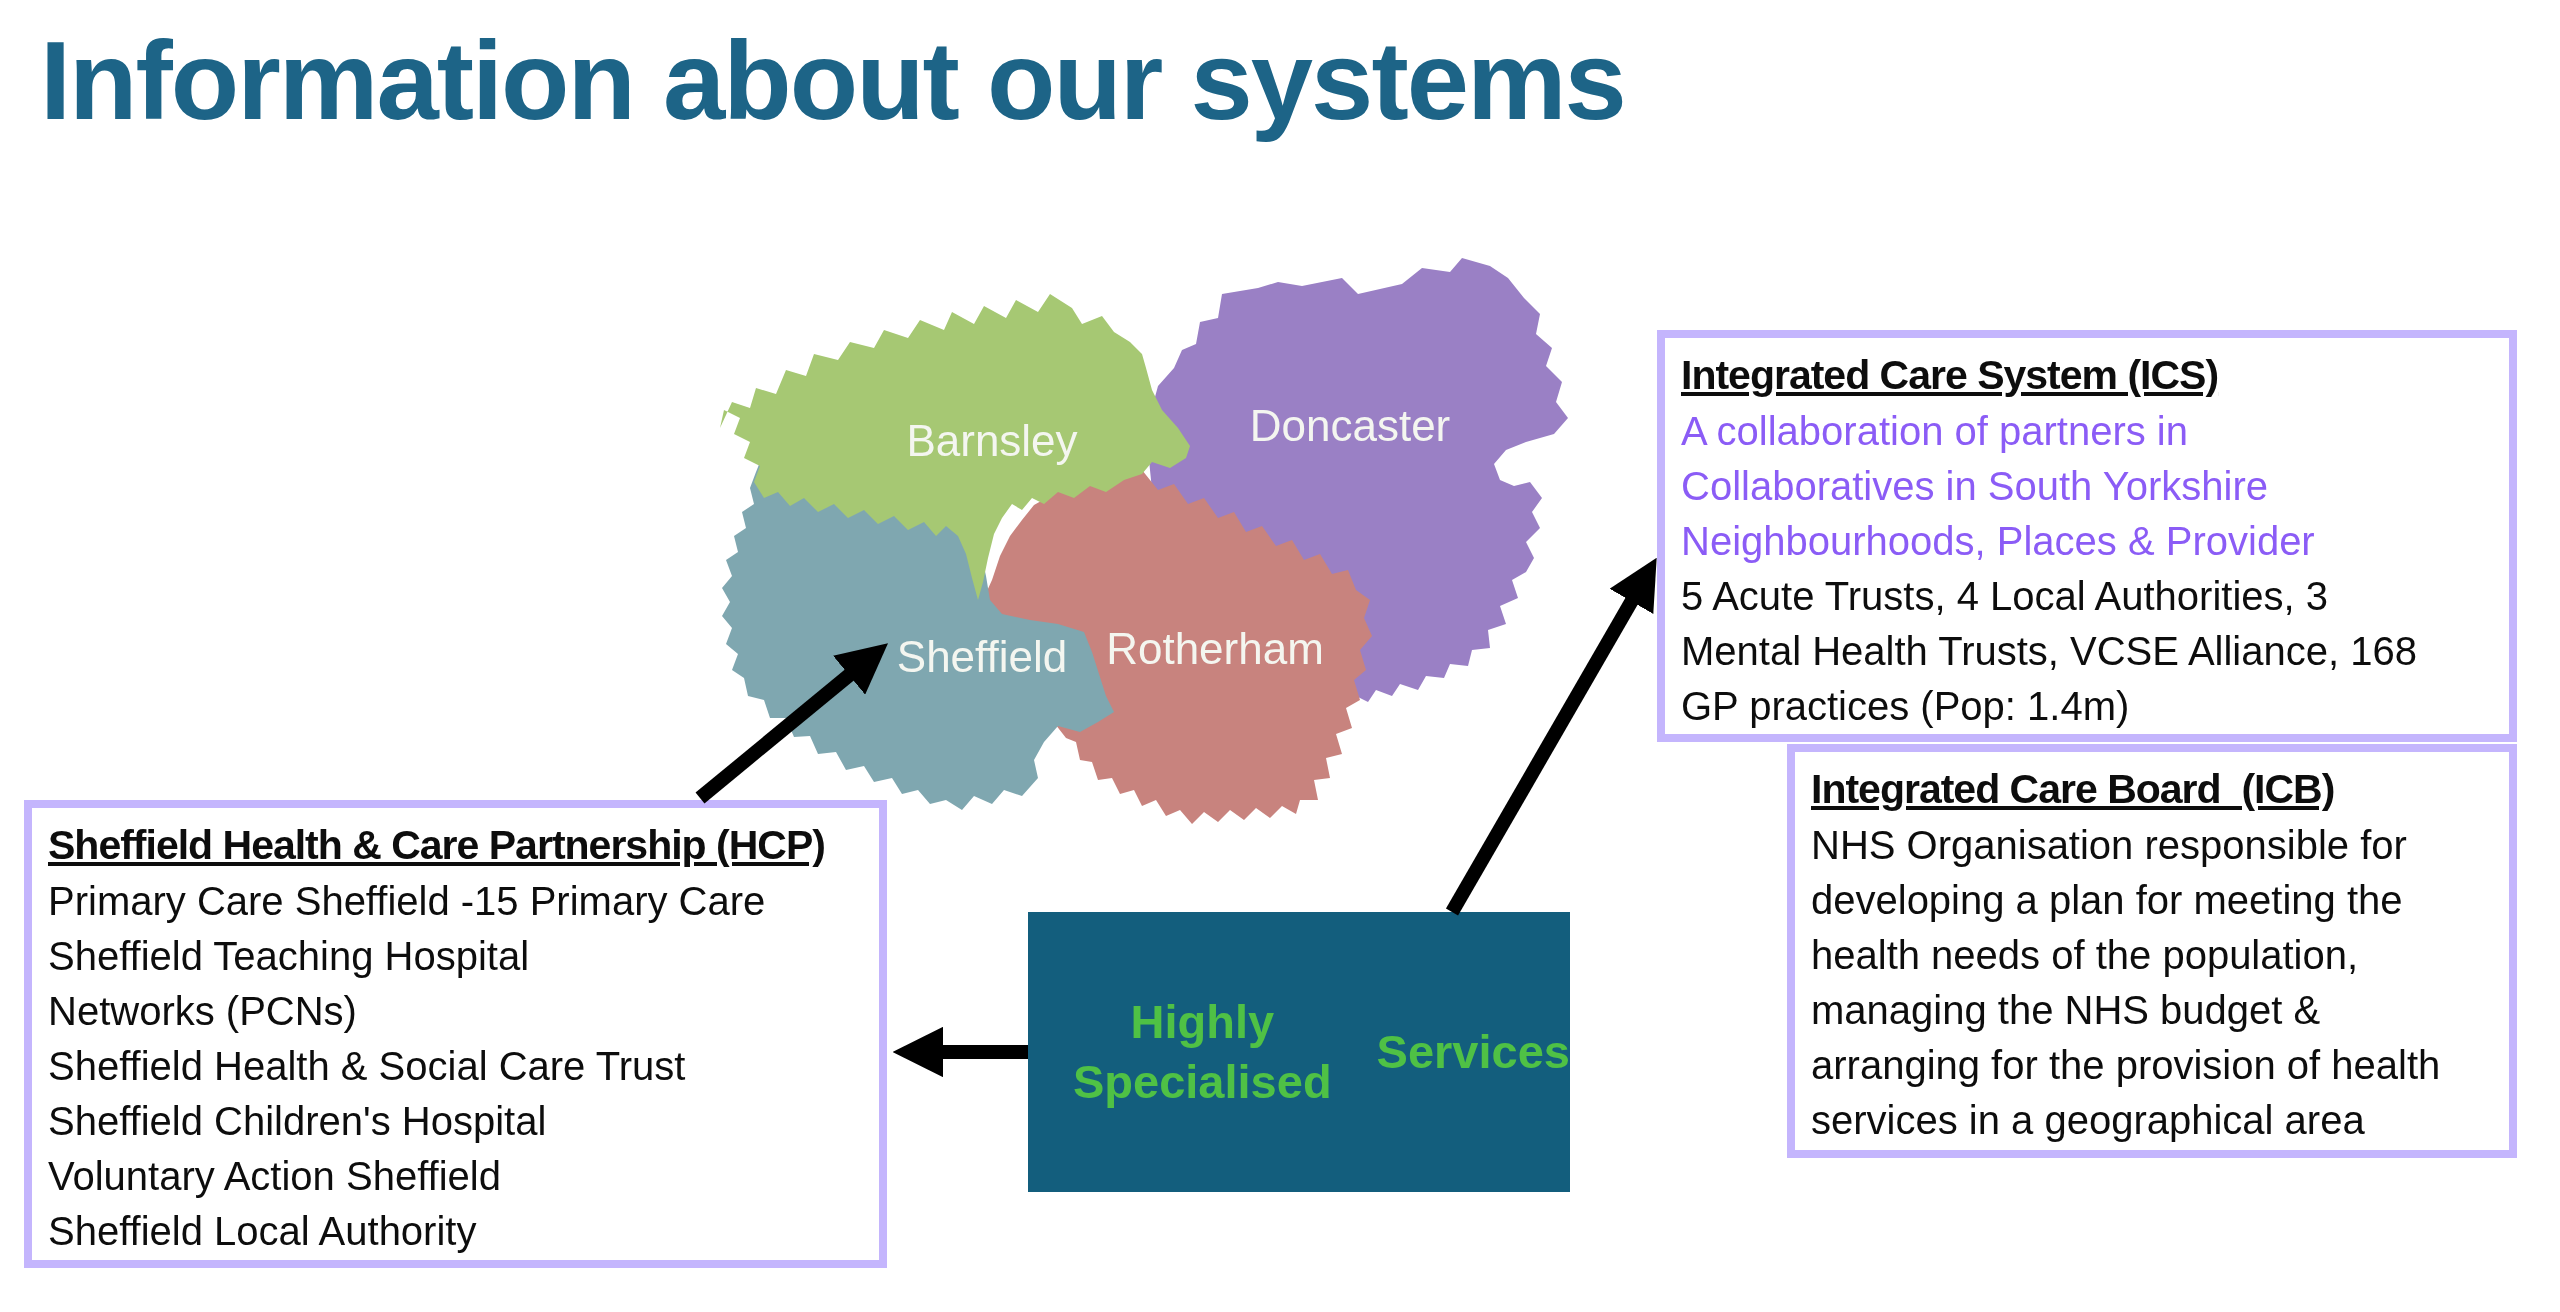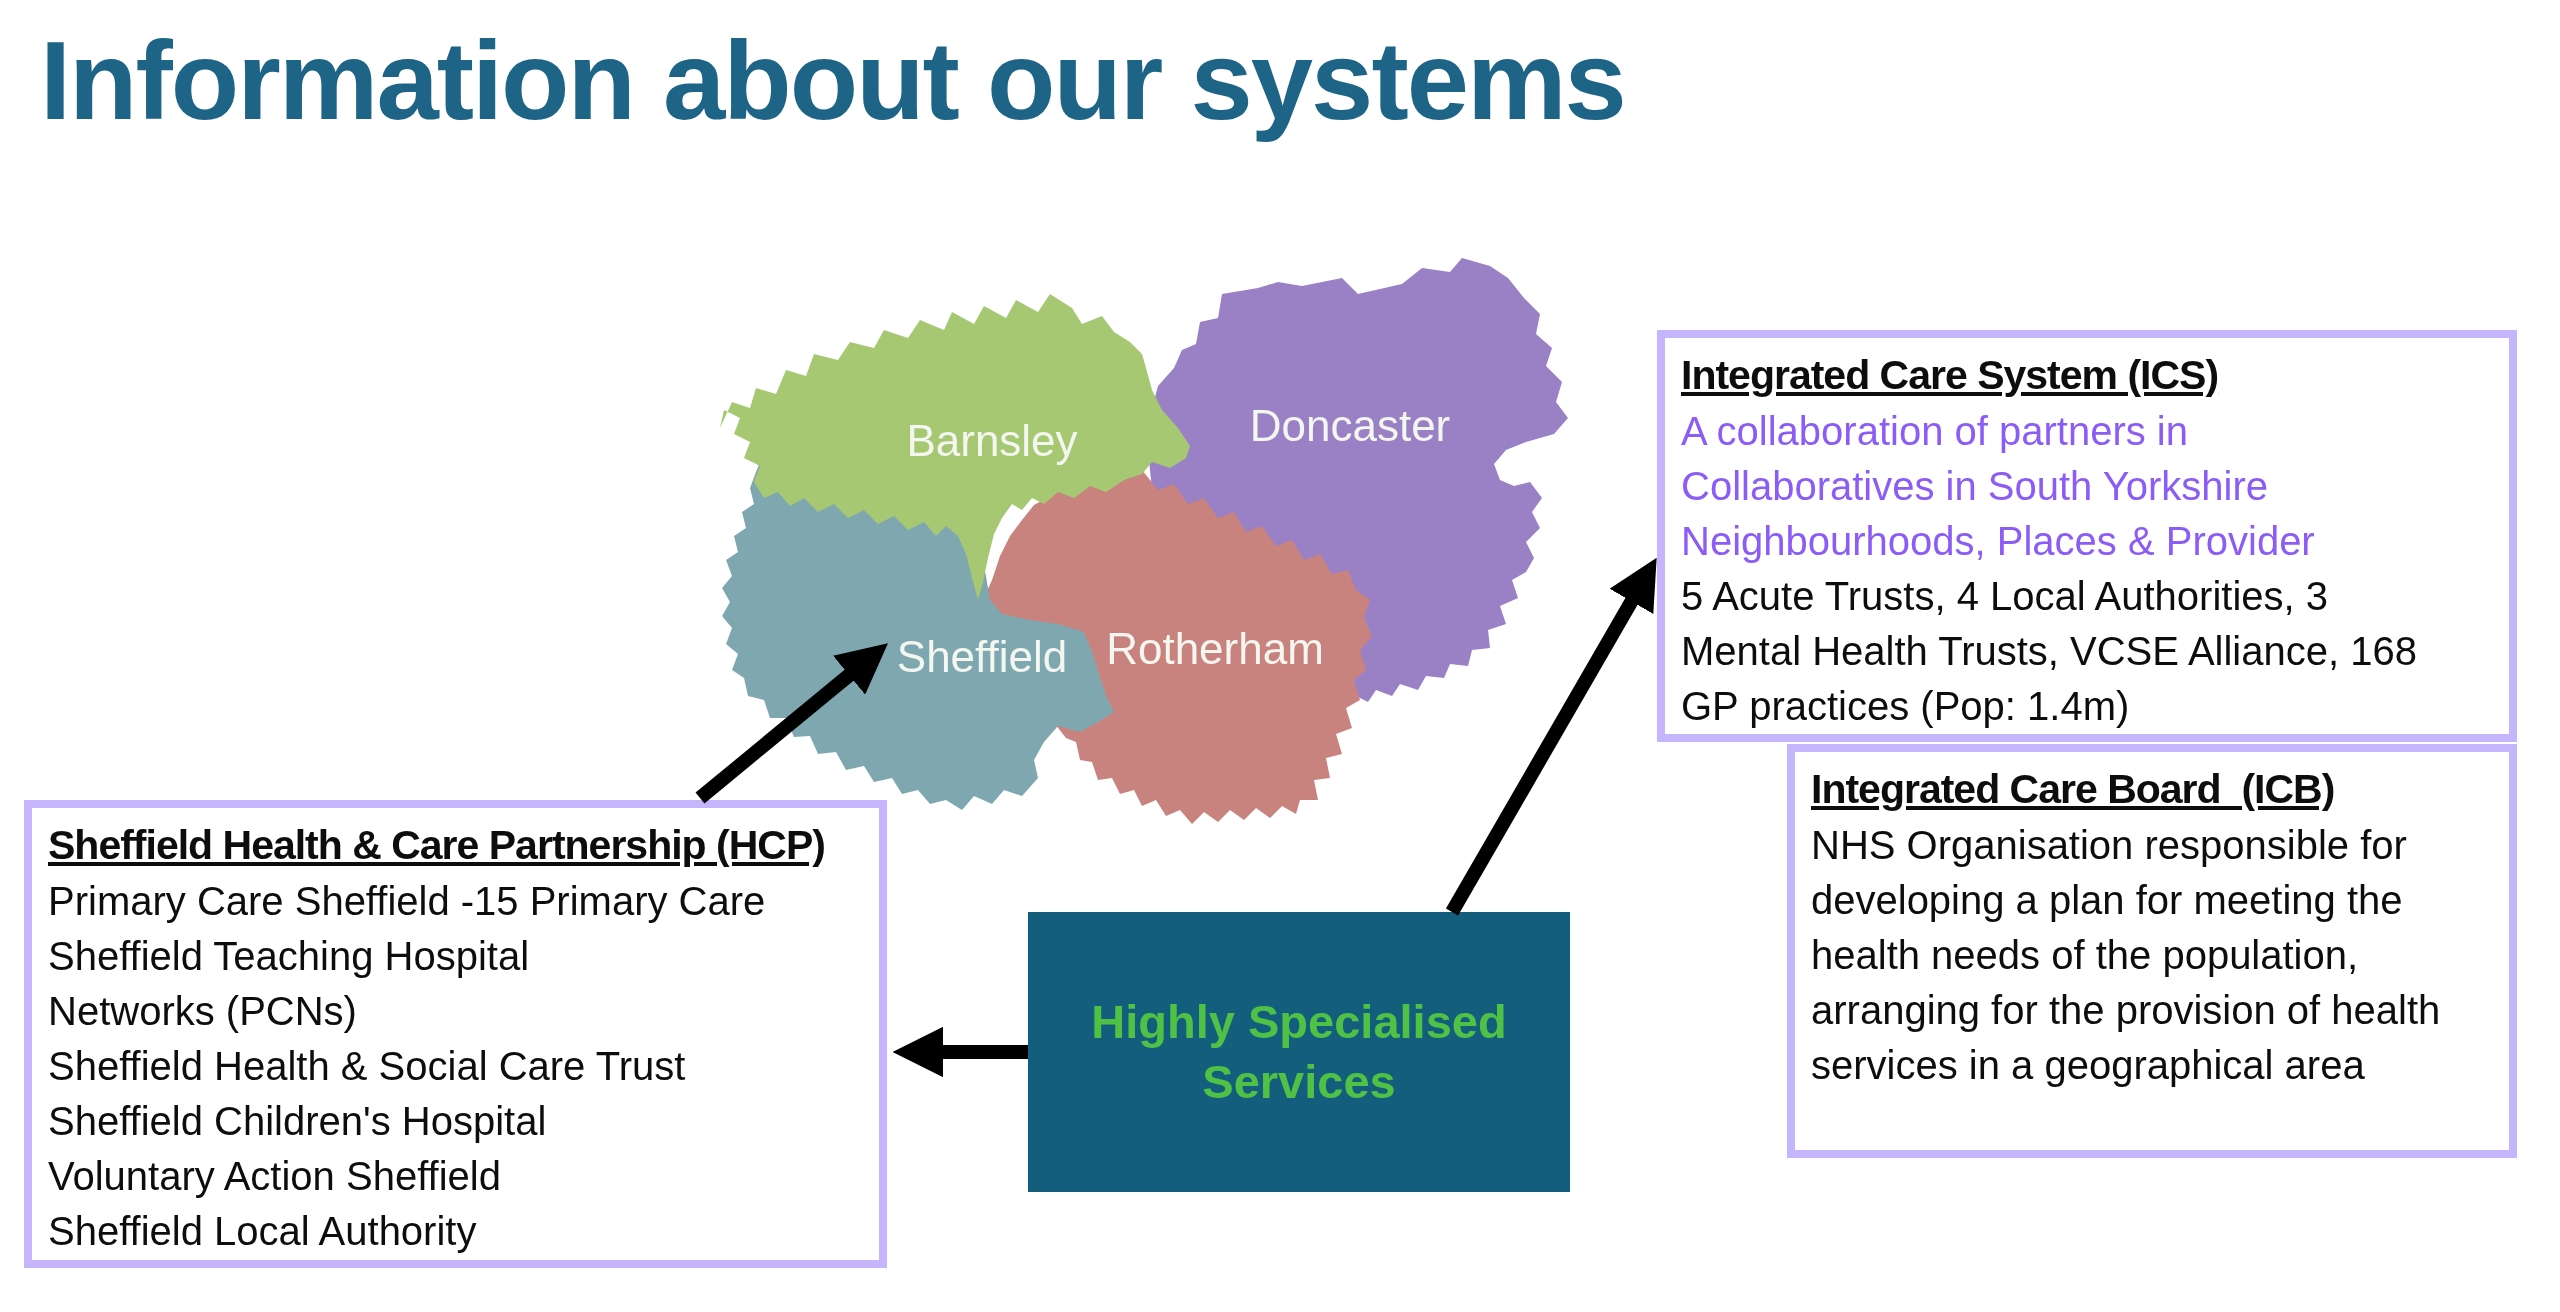--- a/index.html
+++ b/index.html
@@ -29,21 +29,21 @@
     font-size:41px; letter-spacing:-1px; line-height:58px;
   }
   .txtbox .line { white-space:nowrap; }
   .txtbox .line.muted { color:#8b5cf6; }
   .box-ics { left:1657px; top:330px; width:860px; height:412px; }
   .box-icb { left:1787px; top:744px; width:730px; height:414px; }
   .box-hcp { left:24px;   top:800px; width:863px; height:468px; }
   
   .hss {
     position:absolute; left:1028px; top:912px; width:542px; height:280px;
-    display:flex; flex-direction:column; align-items:center; justify-content:center;
+    display:flex; flex-direction:row; align-items:center; justify-content:center;
     text-align:center; font-weight:700; font-size:47px; line-height:60px;
   }
   
   .arrows { position:absolute; left:0; top:0; width:2560px; height:1312px; pointer-events:none; }
 </style>
 </head>
 <body>
 
 <div class="slide">
 
@@ -72,20 +72,21 @@
     <div class="line">5 Acute Trusts, 4 Local Authorities, 3</div>
     <div class="line">Mental Health Trusts, VCSE Alliance, 168</div>
     <div class="line">GP practices (Pop: 1.4m)</div>
   </div>
 
   <div class="txtbox box-icb">
     <div class="heading">Integrated Care Board &nbsp;(ICB)</div>
     <div class="line">NHS Organisation responsible for</div>
     <div class="line">developing a plan for meeting the</div>
     <div class="line">health needs of the population,</div>
+    <div class="line">managing the NHS budget &amp;</div>
     <div class="line">arranging for the provision of health</div>
     <div class="line">services in a geographical area</div>
   </div>
 
   <div class="txtbox box-hcp">
     <div class="heading">Sheffield Health &amp; Care Partnership (HCP)</div>
     <div class="line">Primary Care Sheffield -15 Primary Care</div>
     <div class="line">Sheffield Teaching Hospital</div>
     <div class="line">Networks (PCNs)</div>
     <div class="line">Sheffield Health &amp; Social Care Trust</div>

